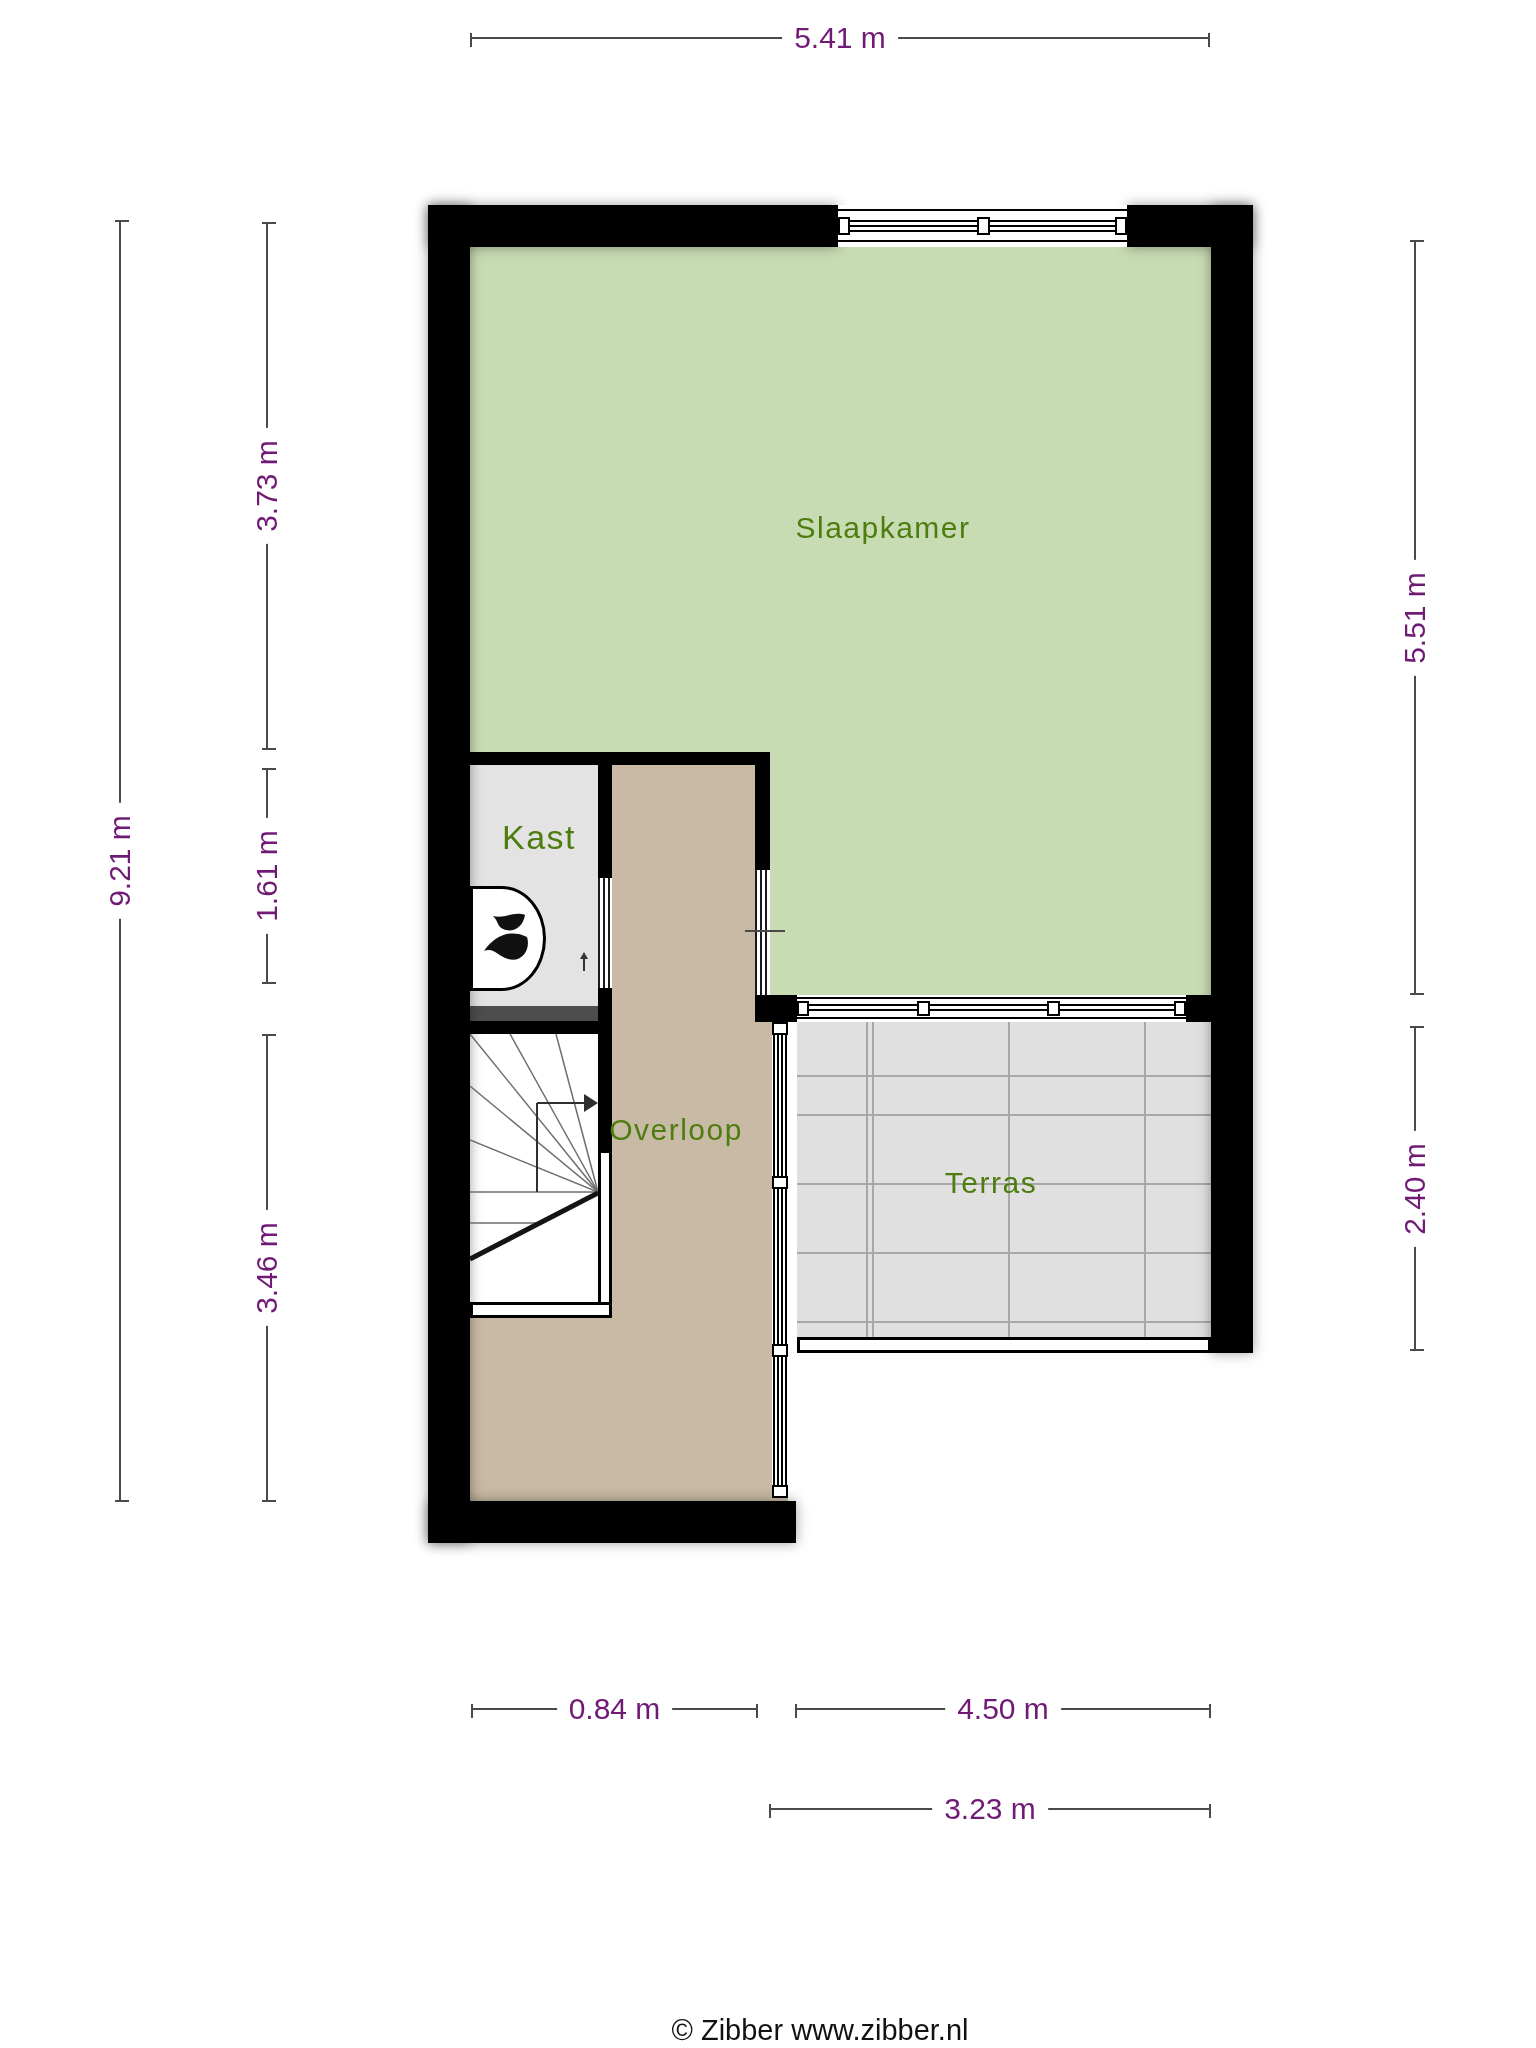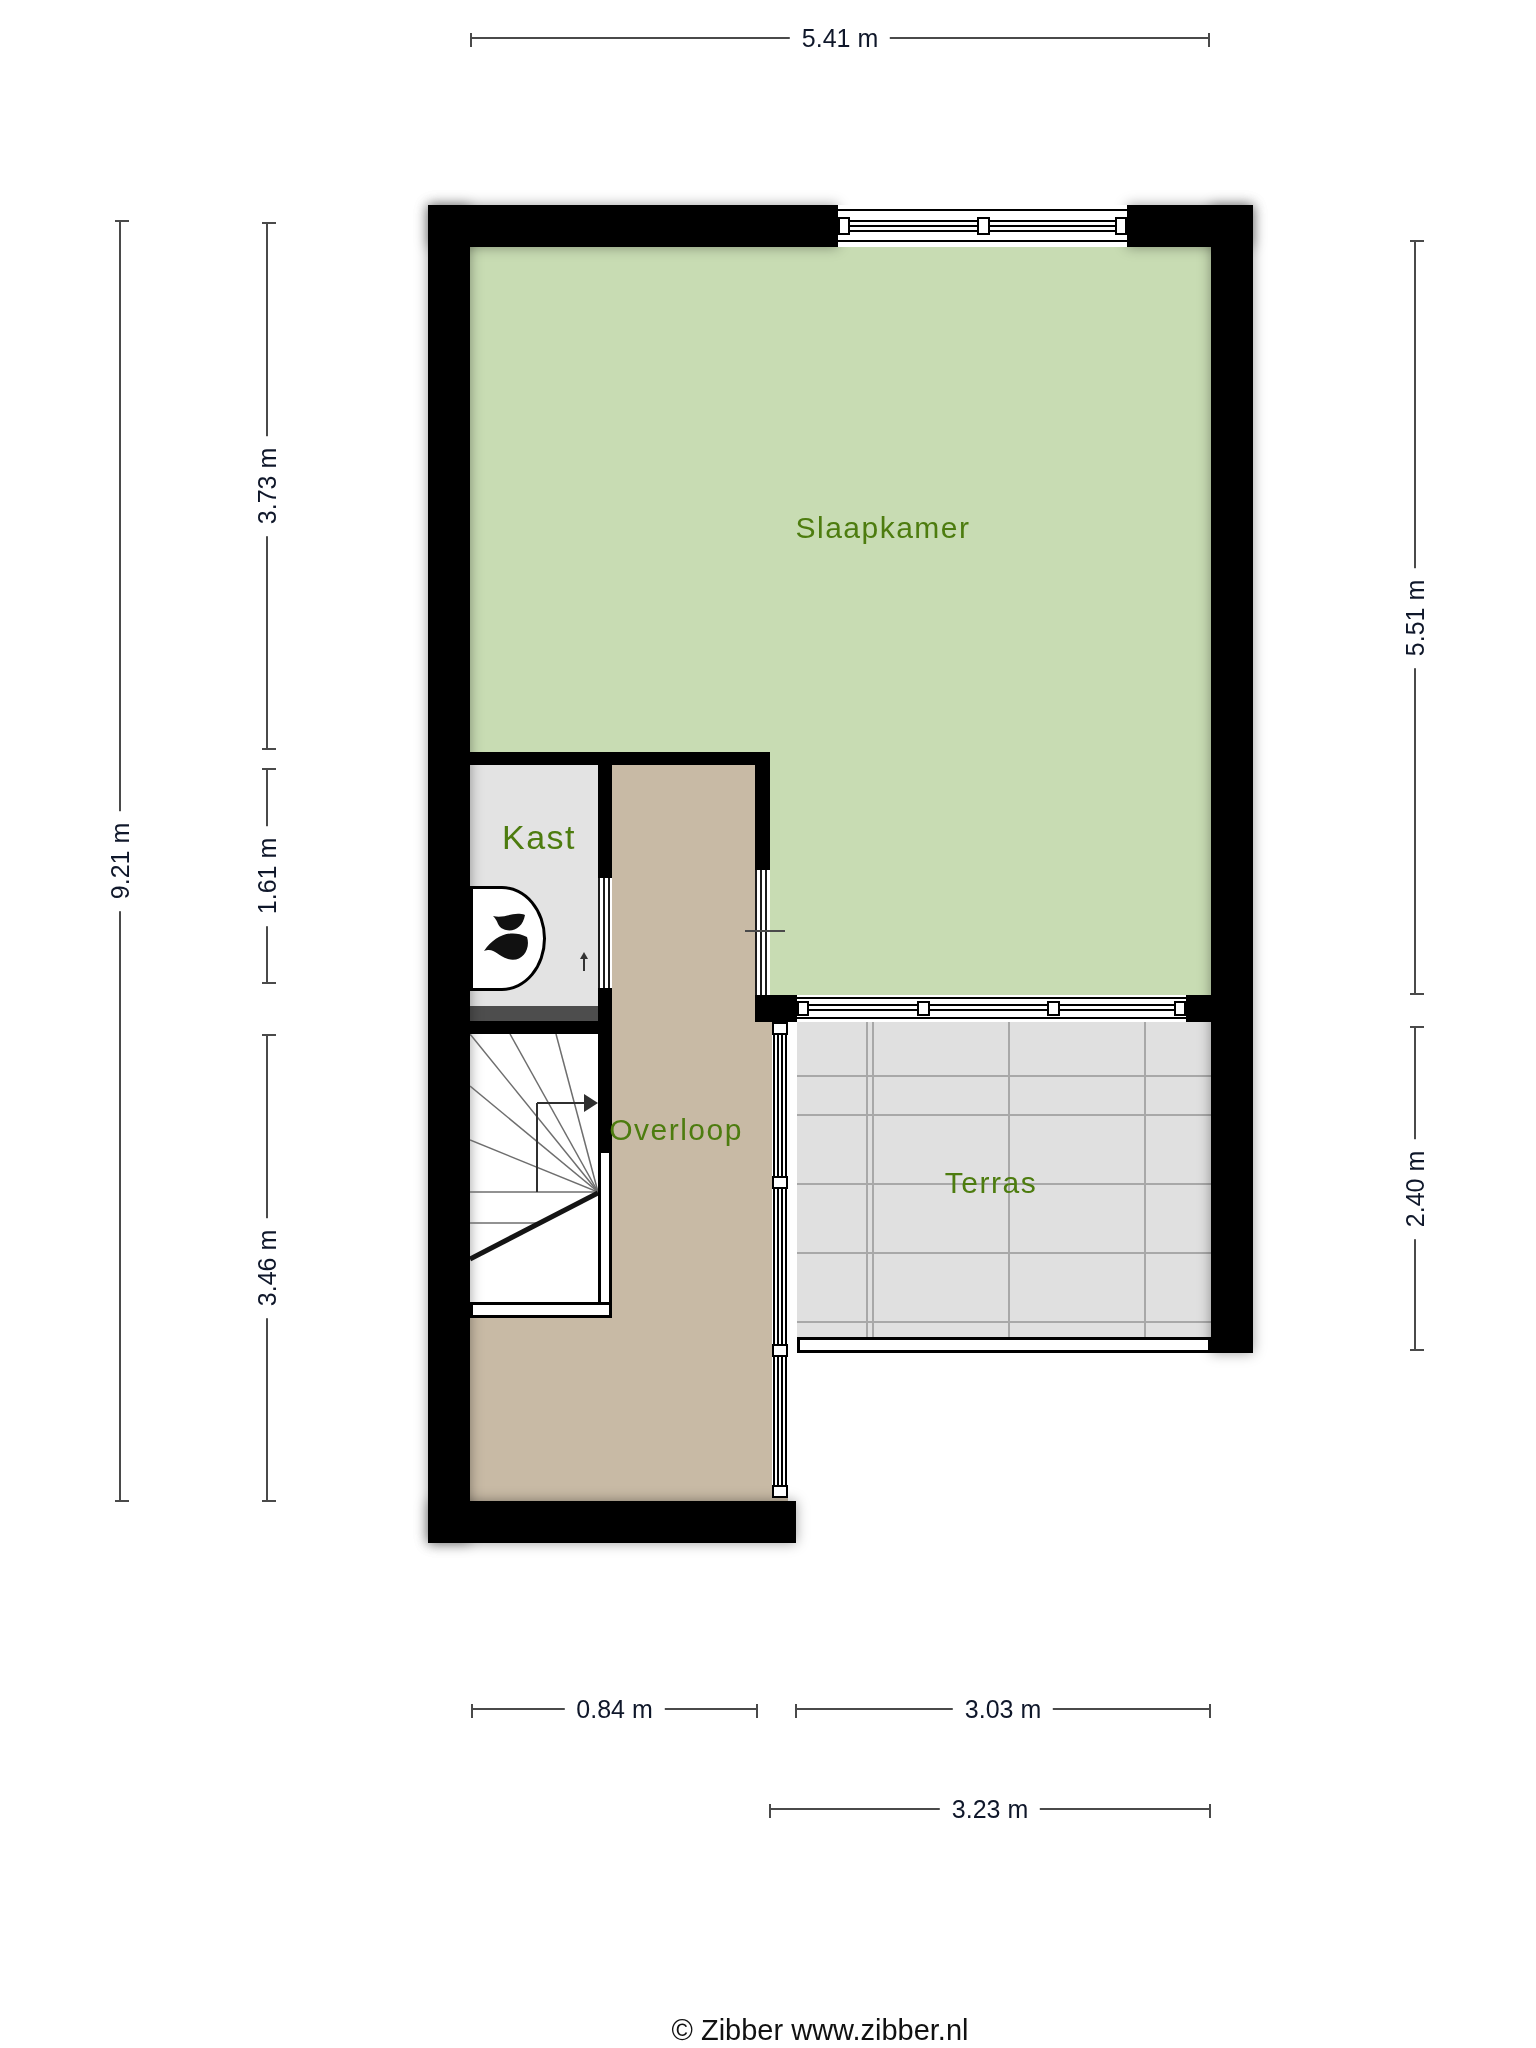--- a/index.html
+++ b/index.html
@@ -9,21 +9,21 @@
   .outer{box-shadow:0 0 12px rgba(0,0,0,.38);}
   .floor{position:absolute;}
   .thinwall{position:absolute;background:#ffffff;border:3px solid #000000;box-sizing:border-box;}
   .hline{position:absolute;background:#000000;height:2px;}
   .vline{position:absolute;background:#000000;width:2px;}
   .post{position:absolute;background:#ffffff;border:2px solid #000000;box-sizing:border-box;}
   .doorband{position:absolute;background:#ffffff;}
   .stripesV{background-image:repeating-linear-gradient(90deg,#1a1a1a 0 2px,transparent 2px 5px);}
   .roomlabel{position:absolute;transform:translate(-50%,-50%);font-size:30px;letter-spacing:1.5px;
              color:#4d7c0f;white-space:nowrap;text-align:right;}
-  .dim{position:absolute;color:#0f172a;font-size:25px;}
+  .dim{position:absolute;color:#701a75;font-size:30px;}
   .dim-h{border-top:2px solid #4a4a4a;height:0;}
   .dim-h::before,.dim-h::after{content:"";position:absolute;top:-6px;width:2px;height:14px;background:#4a4a4a;}
   .dim-h::before{left:0;}
   .dim-h::after{right:0;}
   .dim-h .lbl{position:absolute;left:50%;top:-1px;transform:translate(-50%,-50%);
               background:#ffffff;padding:0 12px;white-space:nowrap;}
   .dim-v{border-left:2px solid #4a4a4a;width:0;}
   .dim-v::before,.dim-v::after{content:"";position:absolute;left:-6px;width:14px;height:2px;background:#4a4a4a;}
   .dim-v::before{top:0;}
   .dim-v::after{bottom:0;}
@@ -156,21 +156,21 @@
     <span class="lbl">5.51 m</span>
   </div>
   <div class="dim dim-v" style="left:1414px;top:1026px;height:325px;">
     <span class="lbl">2.40 m</span>
   </div>
 
   <div class="dim dim-h" style="left:471px;top:1708px;width:287px;">
     <span class="lbl">0.84 m</span>
   </div>
   <div class="dim dim-h" style="left:795px;top:1708px;width:416px;">
-    <span class="lbl">3.03 m</span>
+    <span class="lbl">4.50 m</span>
   </div>
   <div class="dim dim-h" style="left:769px;top:1808px;width:442px;">
     <span class="lbl">3.23 m</span>
   </div>
 
   <div class="footerline" style="top:2014px;">© Zibber www.zibber.nl</div>
 
 </div>
 
 </body></html>

